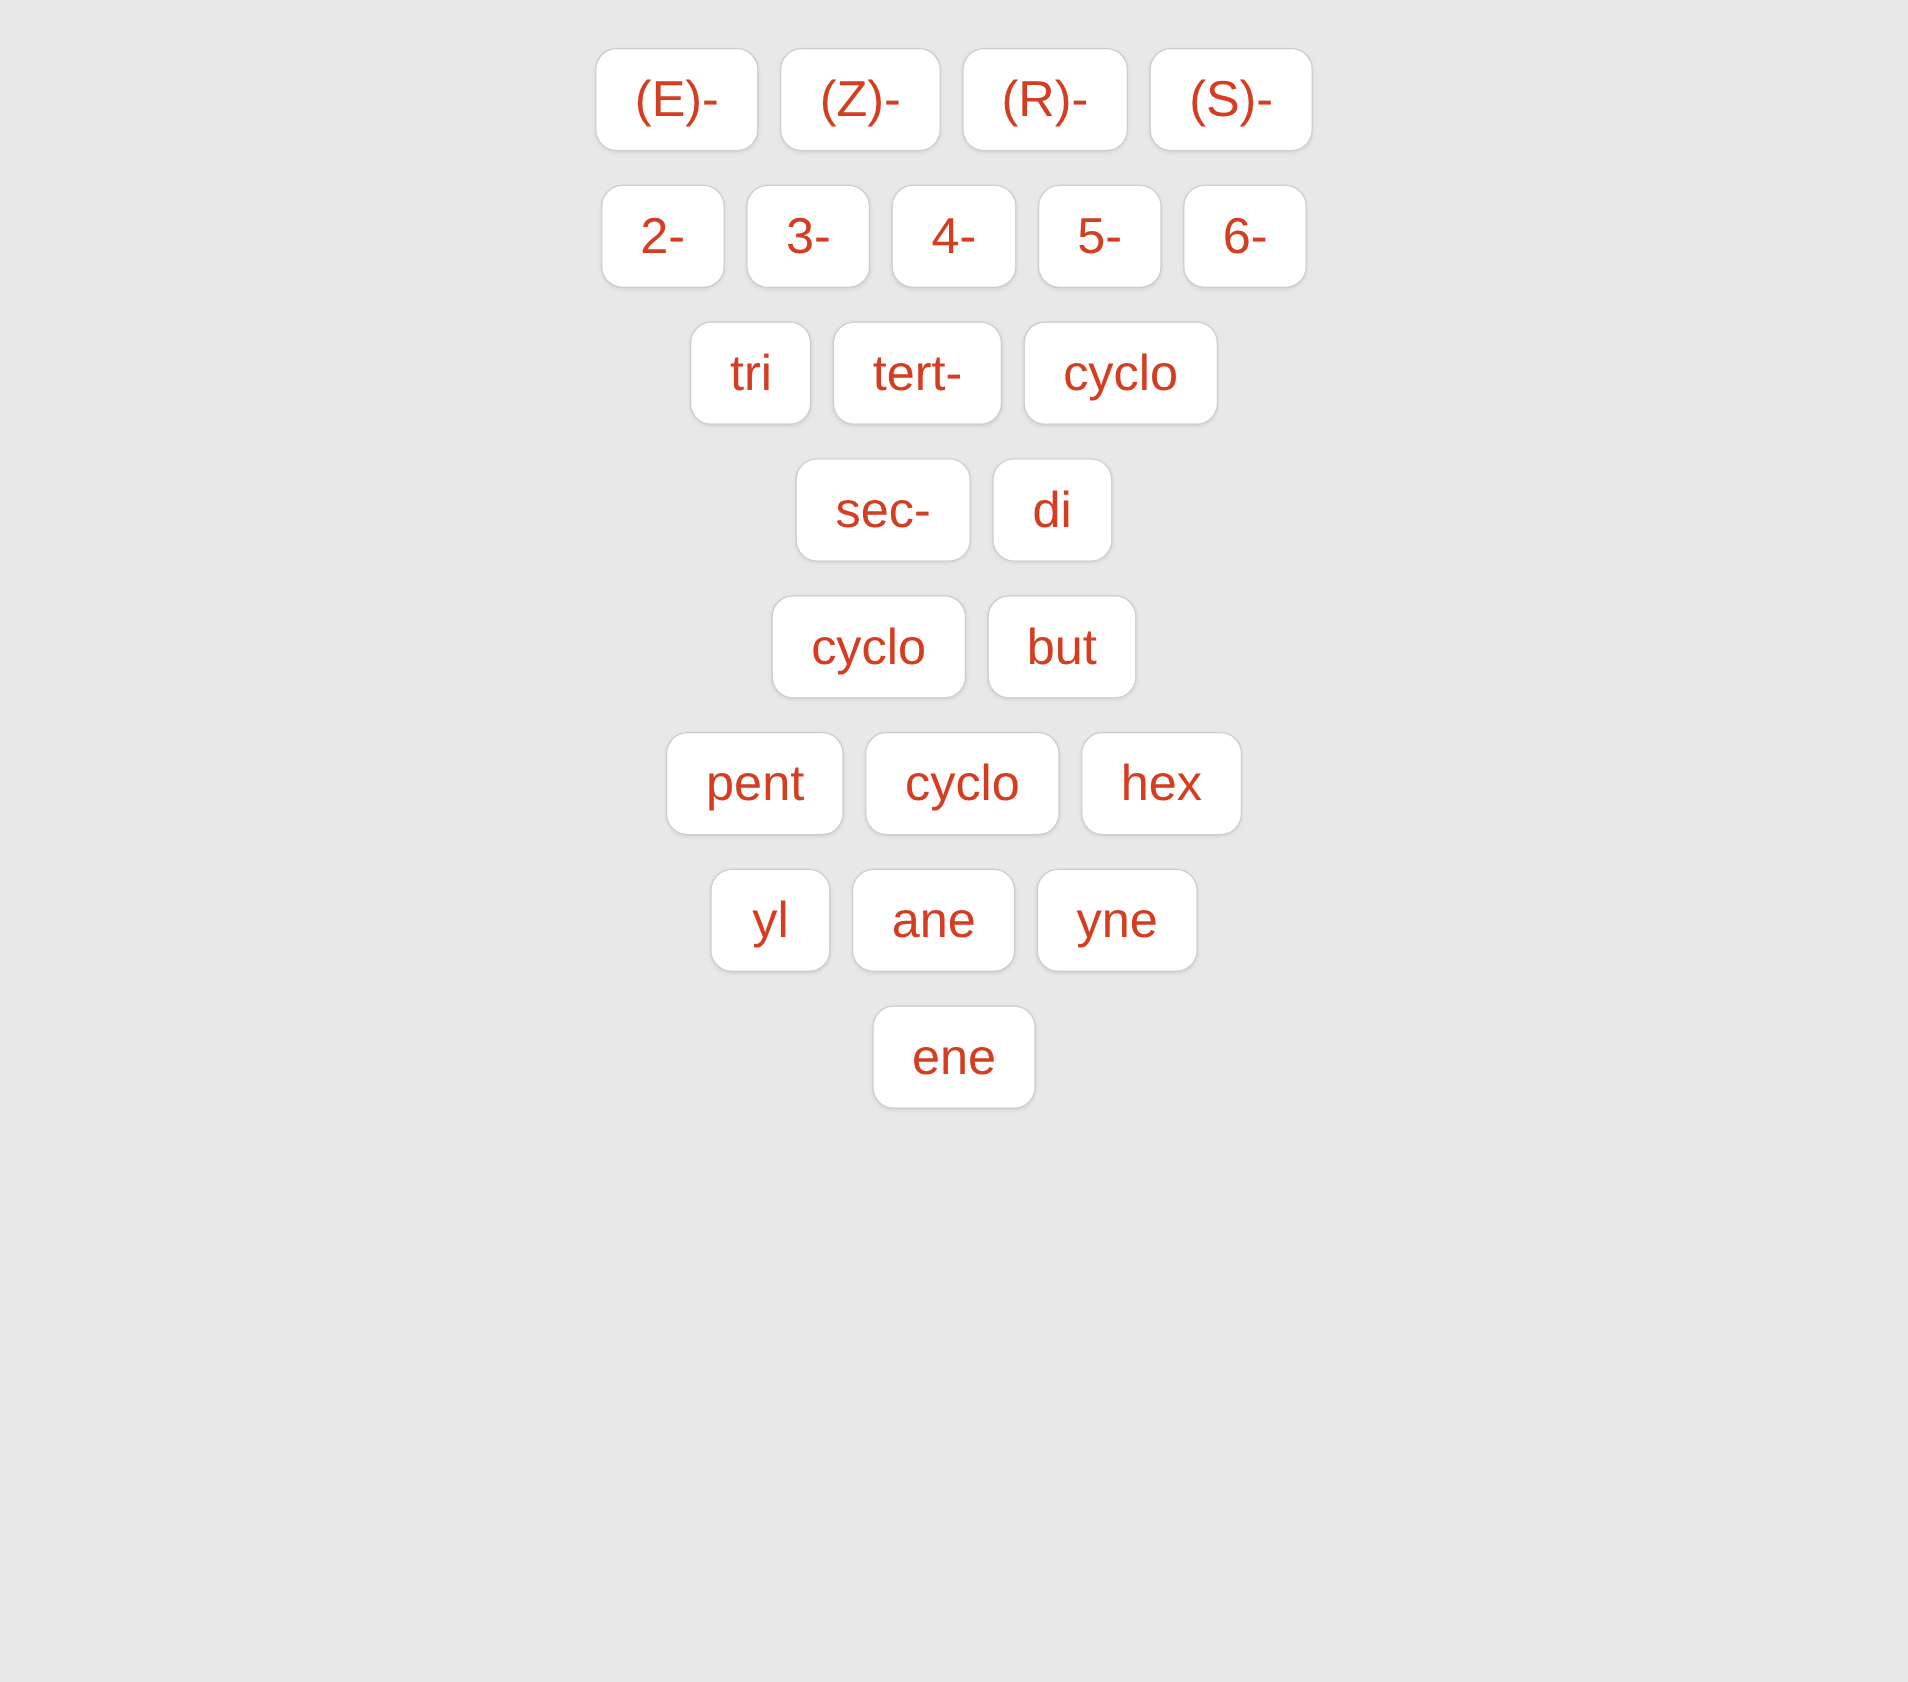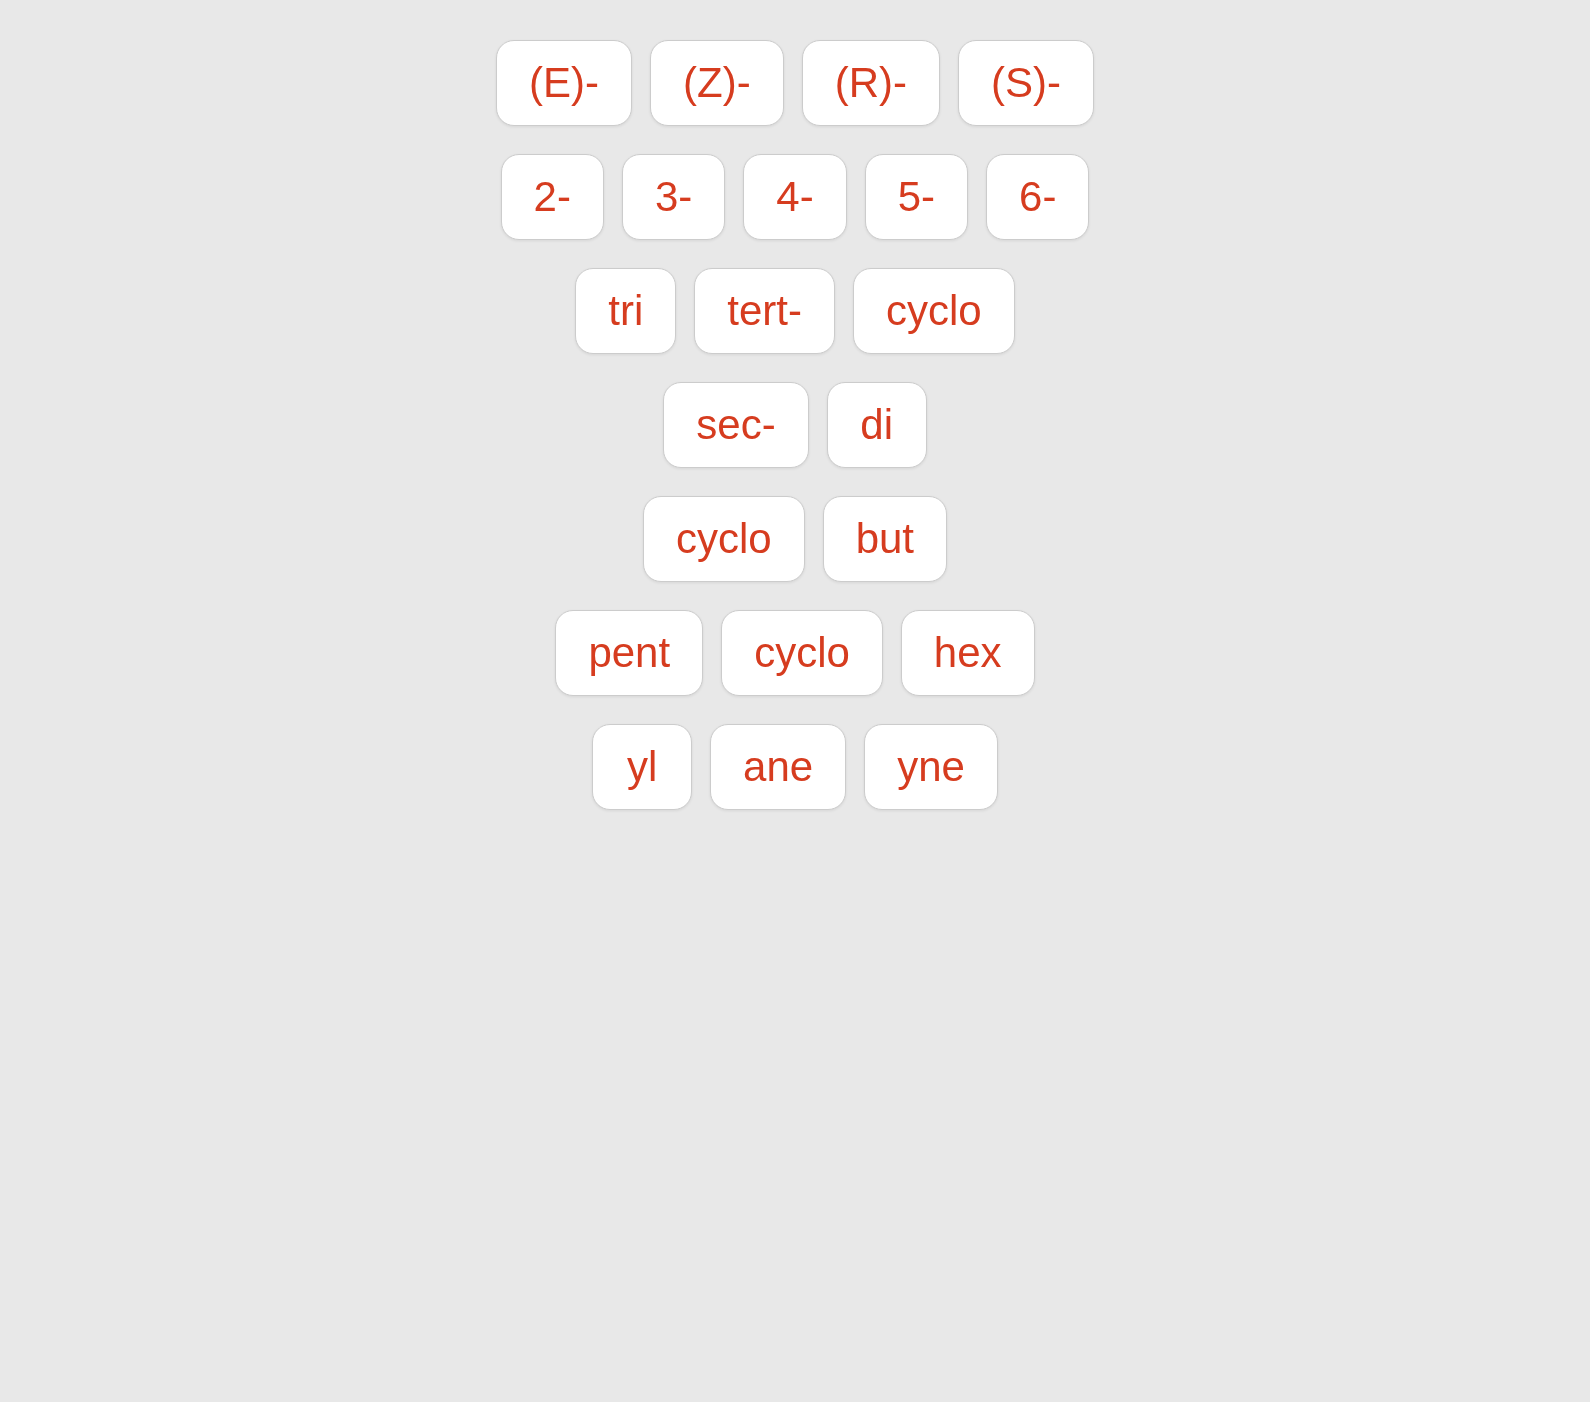--- a/index.html
+++ b/index.html
@@ -83,13 +83,16 @@
     <div class="button-row">
       <button class="chem-btn">pent</button>
       <button class="chem-btn">cyclo</button>
       <button class="chem-btn">hex</button>
     </div>
     <div class="button-row">
       <button class="chem-btn">yl</button>
       <button class="chem-btn">ane</button>
       <button class="chem-btn">yne</button>
     </div>
+    <div class="button-row">
+      <button class="chem-btn">ene</button>
+    </div>
   </div>
 
 </body></html>

